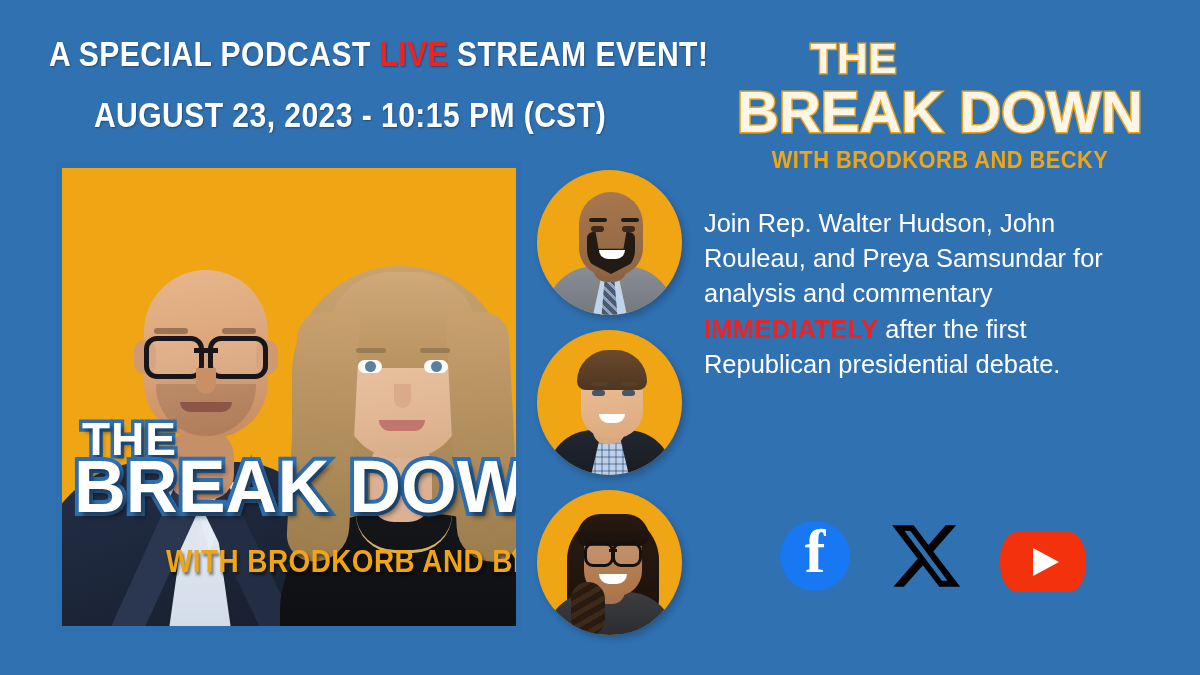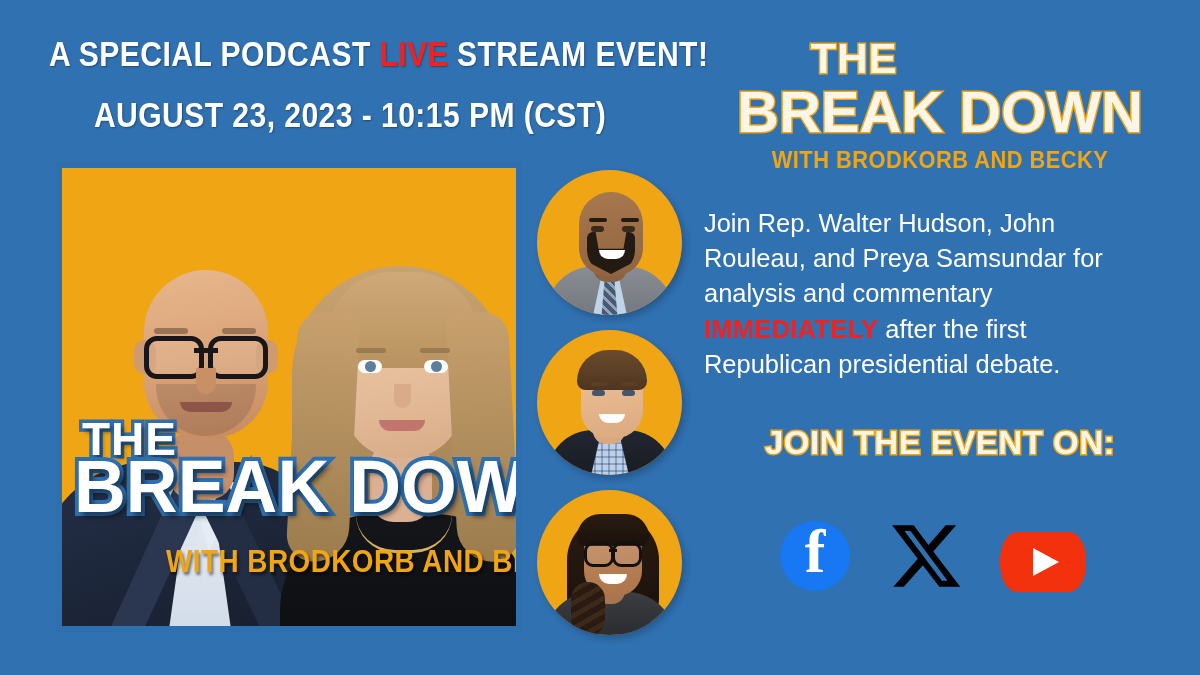--- a/index.html
+++ b/index.html
@@ -326,21 +326,20 @@
   </div>
 
   <div class="logo">
     <span class="logo-the">THE</span>
     <span class="logo-bd">BREAK DOWN</span>
     <span class="logo-sub">WITH BRODKORB AND BECKY</span>
   </div>
 
   <div class="body-copy"><span>Join Rep. Walter Hudson, John Rouleau, and Preya Samsundar for analysis and commentary </span><b>IMMEDIATELY</b><span> after the first Republican presidential debate.</span></div>
 
-  <div class="join-on">JOIN THE EVENT ON:</div>
 
   <div class="socials">
     <div class="fb">
         <span>f</span>
       </div>
     <div class="xl">
       <svg viewBox="0 0 24 24" width="76" height="76">
         <path d="M18.2 2.3h3.3l-7.2 8.3 8.5 11.1h-6.6l-5.2-6.8-6 6.8H1.7l7.7-8.8L1.3 2.3h6.8l4.7 6.2 5.4-6.2zm-1.2 17.5h1.8L7.1 4.1H5.2l11.8 15.7z" fill="#000"></path>
       </svg>
     </div>

